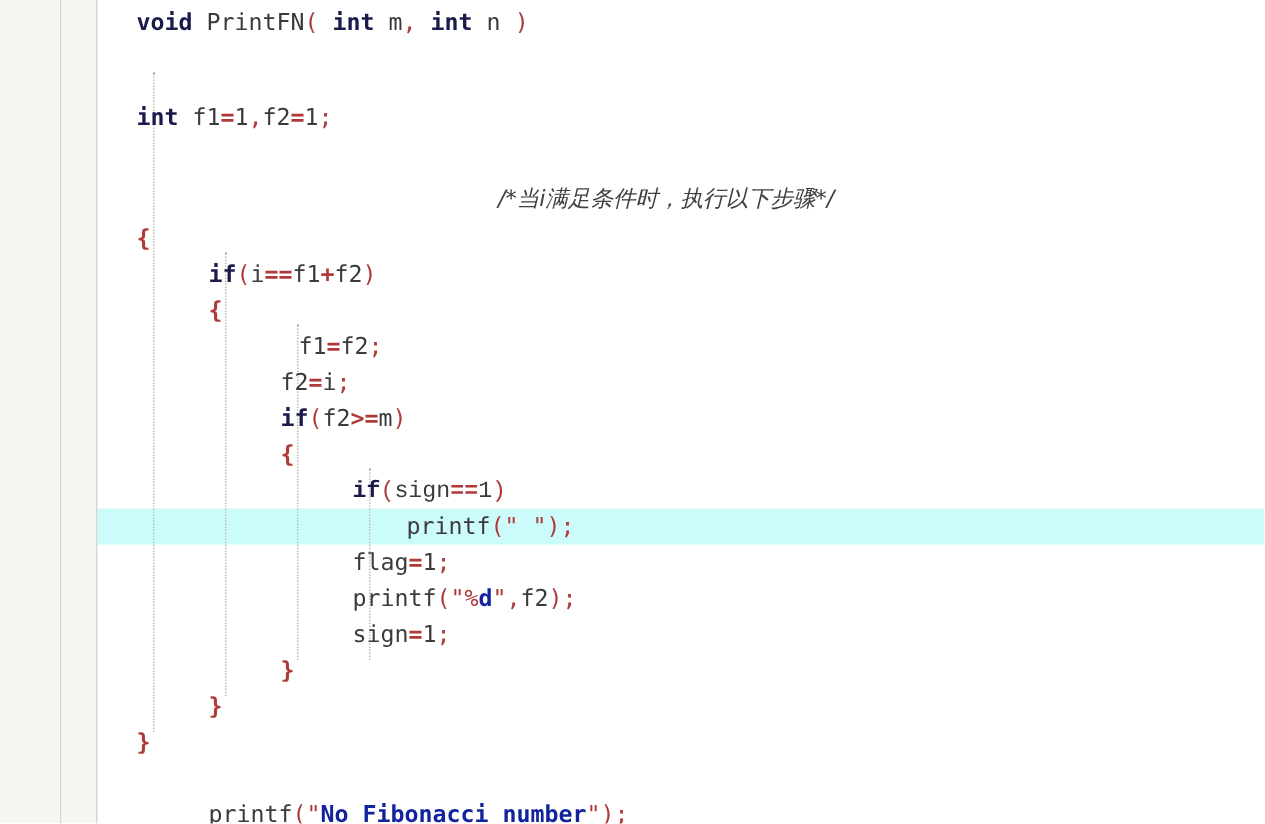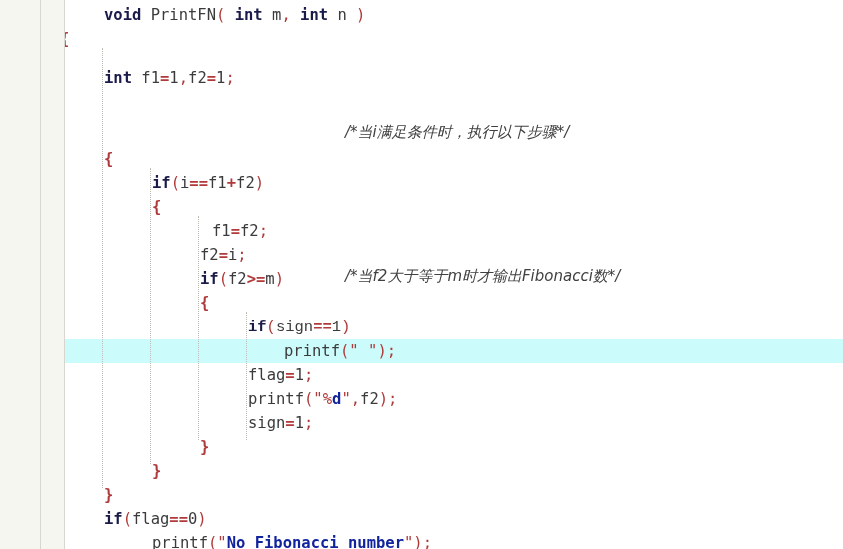--- a/index.html
+++ b/index.html
@@ -93,21 +93,21 @@
     position: absolute;
     left: 50px;
     width: 5px;
     height: 1px;
     background: #202020;
   }
 
   
   #code {
     position: absolute;
-    left: 68px; top: 0;
+    left: 55px; top: 0;
     width: 648px; height: 549px;
     z-index: 1;
   }
   .hl-row {
     position: absolute;
     left: 65px;
     width: 778px;
     height: 24px;
     background: #ccfbfb;
     z-index: 0;
@@ -216,38 +216,36 @@
 
     <div class="row" style="top:171px; left:84px;"><span class="kw">if</span><span class="pun">(</span><span class="id">i</span><span class="op">==</span><span class="id">f1</span><span class="op">+</span><span class="id">f2</span><span class="pun">)</span></div>
 
     <div class="row" style="top:195px; left:84px;"><span class="op">{</span></div>
 
     <div class="row" style="top:219px; left:132px;margin-left:12px;"><span class="id">f1</span><span class="op">=</span><span class="id">f2</span><span class="pun">;</span></div>
 
     <div class="row" style="top:243px; left:132px;"><span class="id">f2</span><span class="op">=</span><span class="id">i</span><span class="pun">;</span></div>
 
     <div class="row" style="top:267px; left:132px;"><span class="kw">if</span><span class="pun">(</span><span class="id">f2</span><span class="op">&gt;=</span><span class="id">m</span><span class="pun">)</span></div>
-    <div class="row cmt" style="top:264px; left:277px;">/*当f2大于等于m时才输出Fibonacci数*/</div>
 
     <div class="row" style="top:291px; left:132px;"><span class="op">{</span></div>
 
     <div class="row" style="top:315px; left:180px;font-family:Liberation Mono, monospace;"><span class="kw">if</span><span class="pun">(</span><span class="id">sign</span><span class="op">==</span><span class="num">1</span><span class="pun">)</span></div>
 
     <div class="row" style="top:339px; left:216px;"><span class="id">printf</span><span class="pun">(</span><span class="quote">"</span><span class="str"> </span><span class="quote">"</span><span class="pun">)</span><span class="pun">;</span></div>
 
     <div class="row" style="top:363px; left:180px;"><span class="id">flag</span><span class="op">=</span><span class="num">1</span><span class="pun">;</span></div>
 
     <div class="row" style="top:387px; left:180px;"><span class="id">printf</span><span class="pun">(</span><span class="quote">"</span><span class="fmt">%</span><span class="fmtd">d</span><span class="quote">"</span><span class="pun">,</span><span class="id">f2</span><span class="pun">)</span><span class="pun">;</span></div>
 
     <div class="row" style="top:411px; left:180px;"><span class="id">sign</span><span class="op">=</span><span class="num">1</span><span class="pun">;</span></div>
 
     <div class="row" style="top:435px; left:132px;"><span class="op">}</span></div>
 
     <div class="row" style="top:459px; left:84px;"><span class="op">}</span></div>
 
     <div class="row" style="top:483px; left:36px;"><span class="op">}</span></div>
 
-    <div class="row" style="top:507px; left:36px;"><span class="kw">if</span><span class="pun">(</span><span class="id">flag</span><span class="op">==</span><span class="num">0</span><span class="pun">)</span></div>
 
     <div class="row" style="top:531px; left:84px;"><span class="id">printf</span><span class="pun">(</span><span class="quote">"</span><span class="str">No Fibonacci number</span><span class="quote">"</span><span class="pun">)</span><span class="pun">;</span></div>
 
   </div>
 </div>
 
 </body></html>

